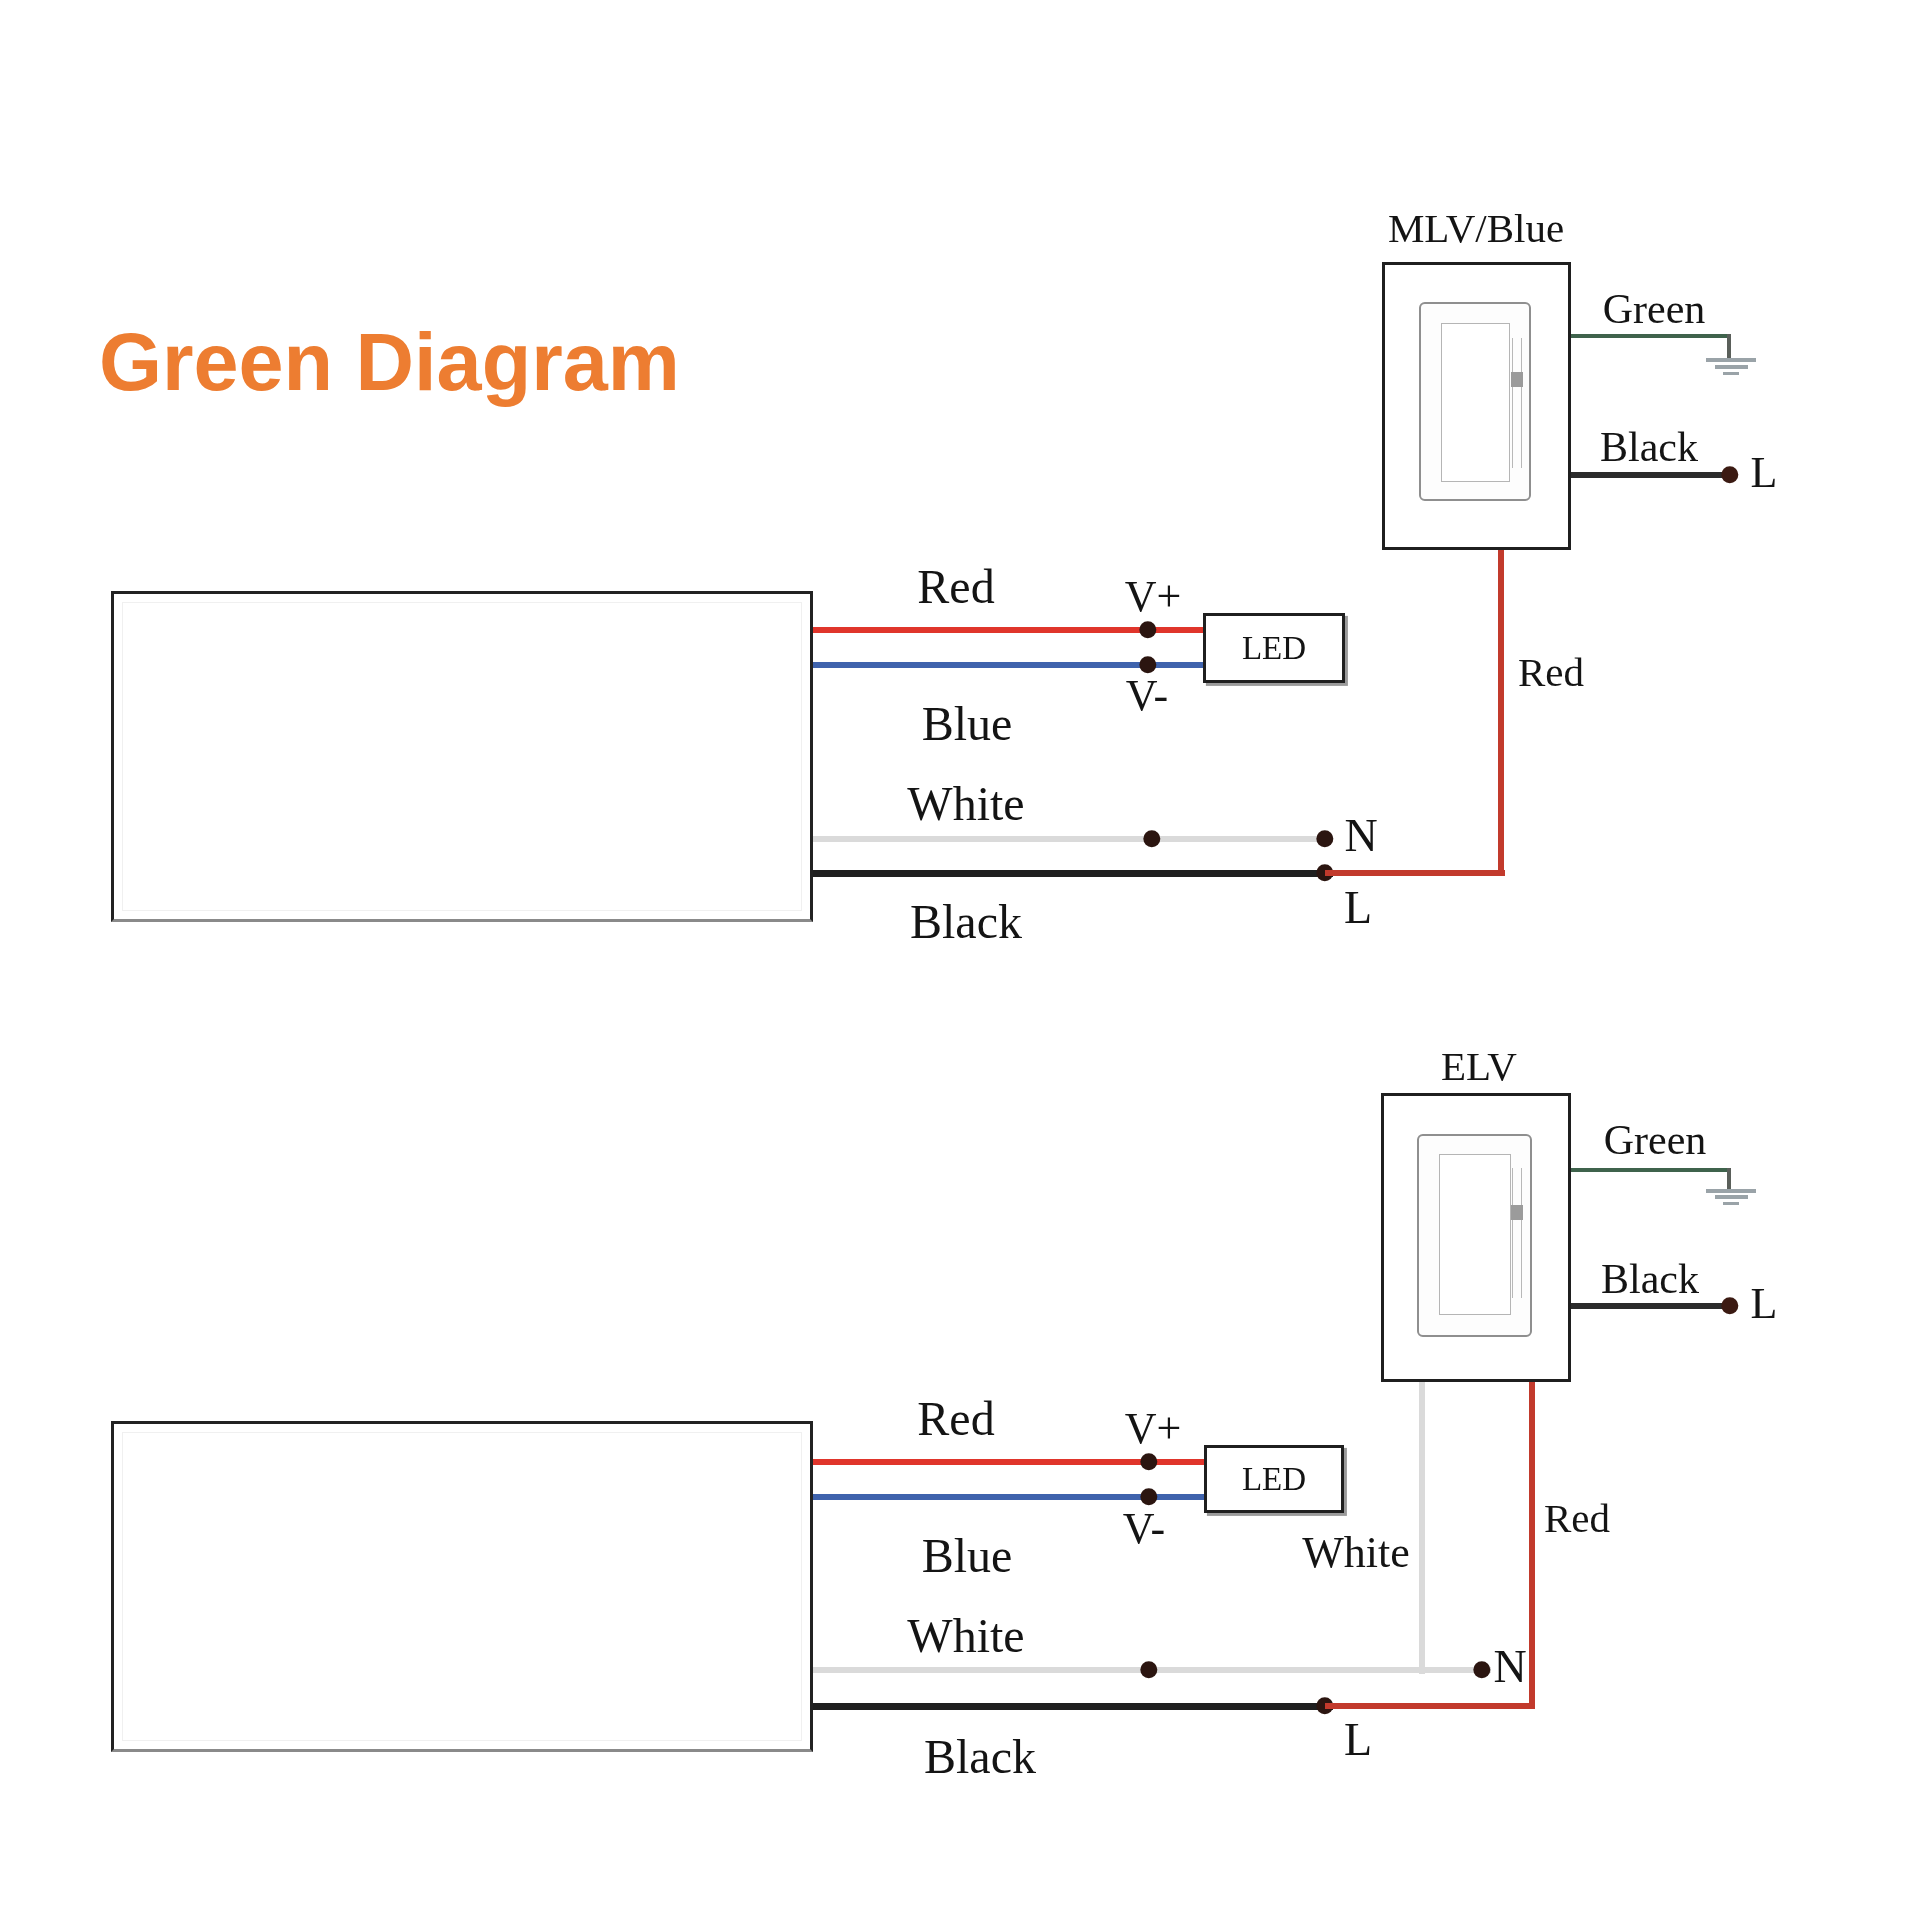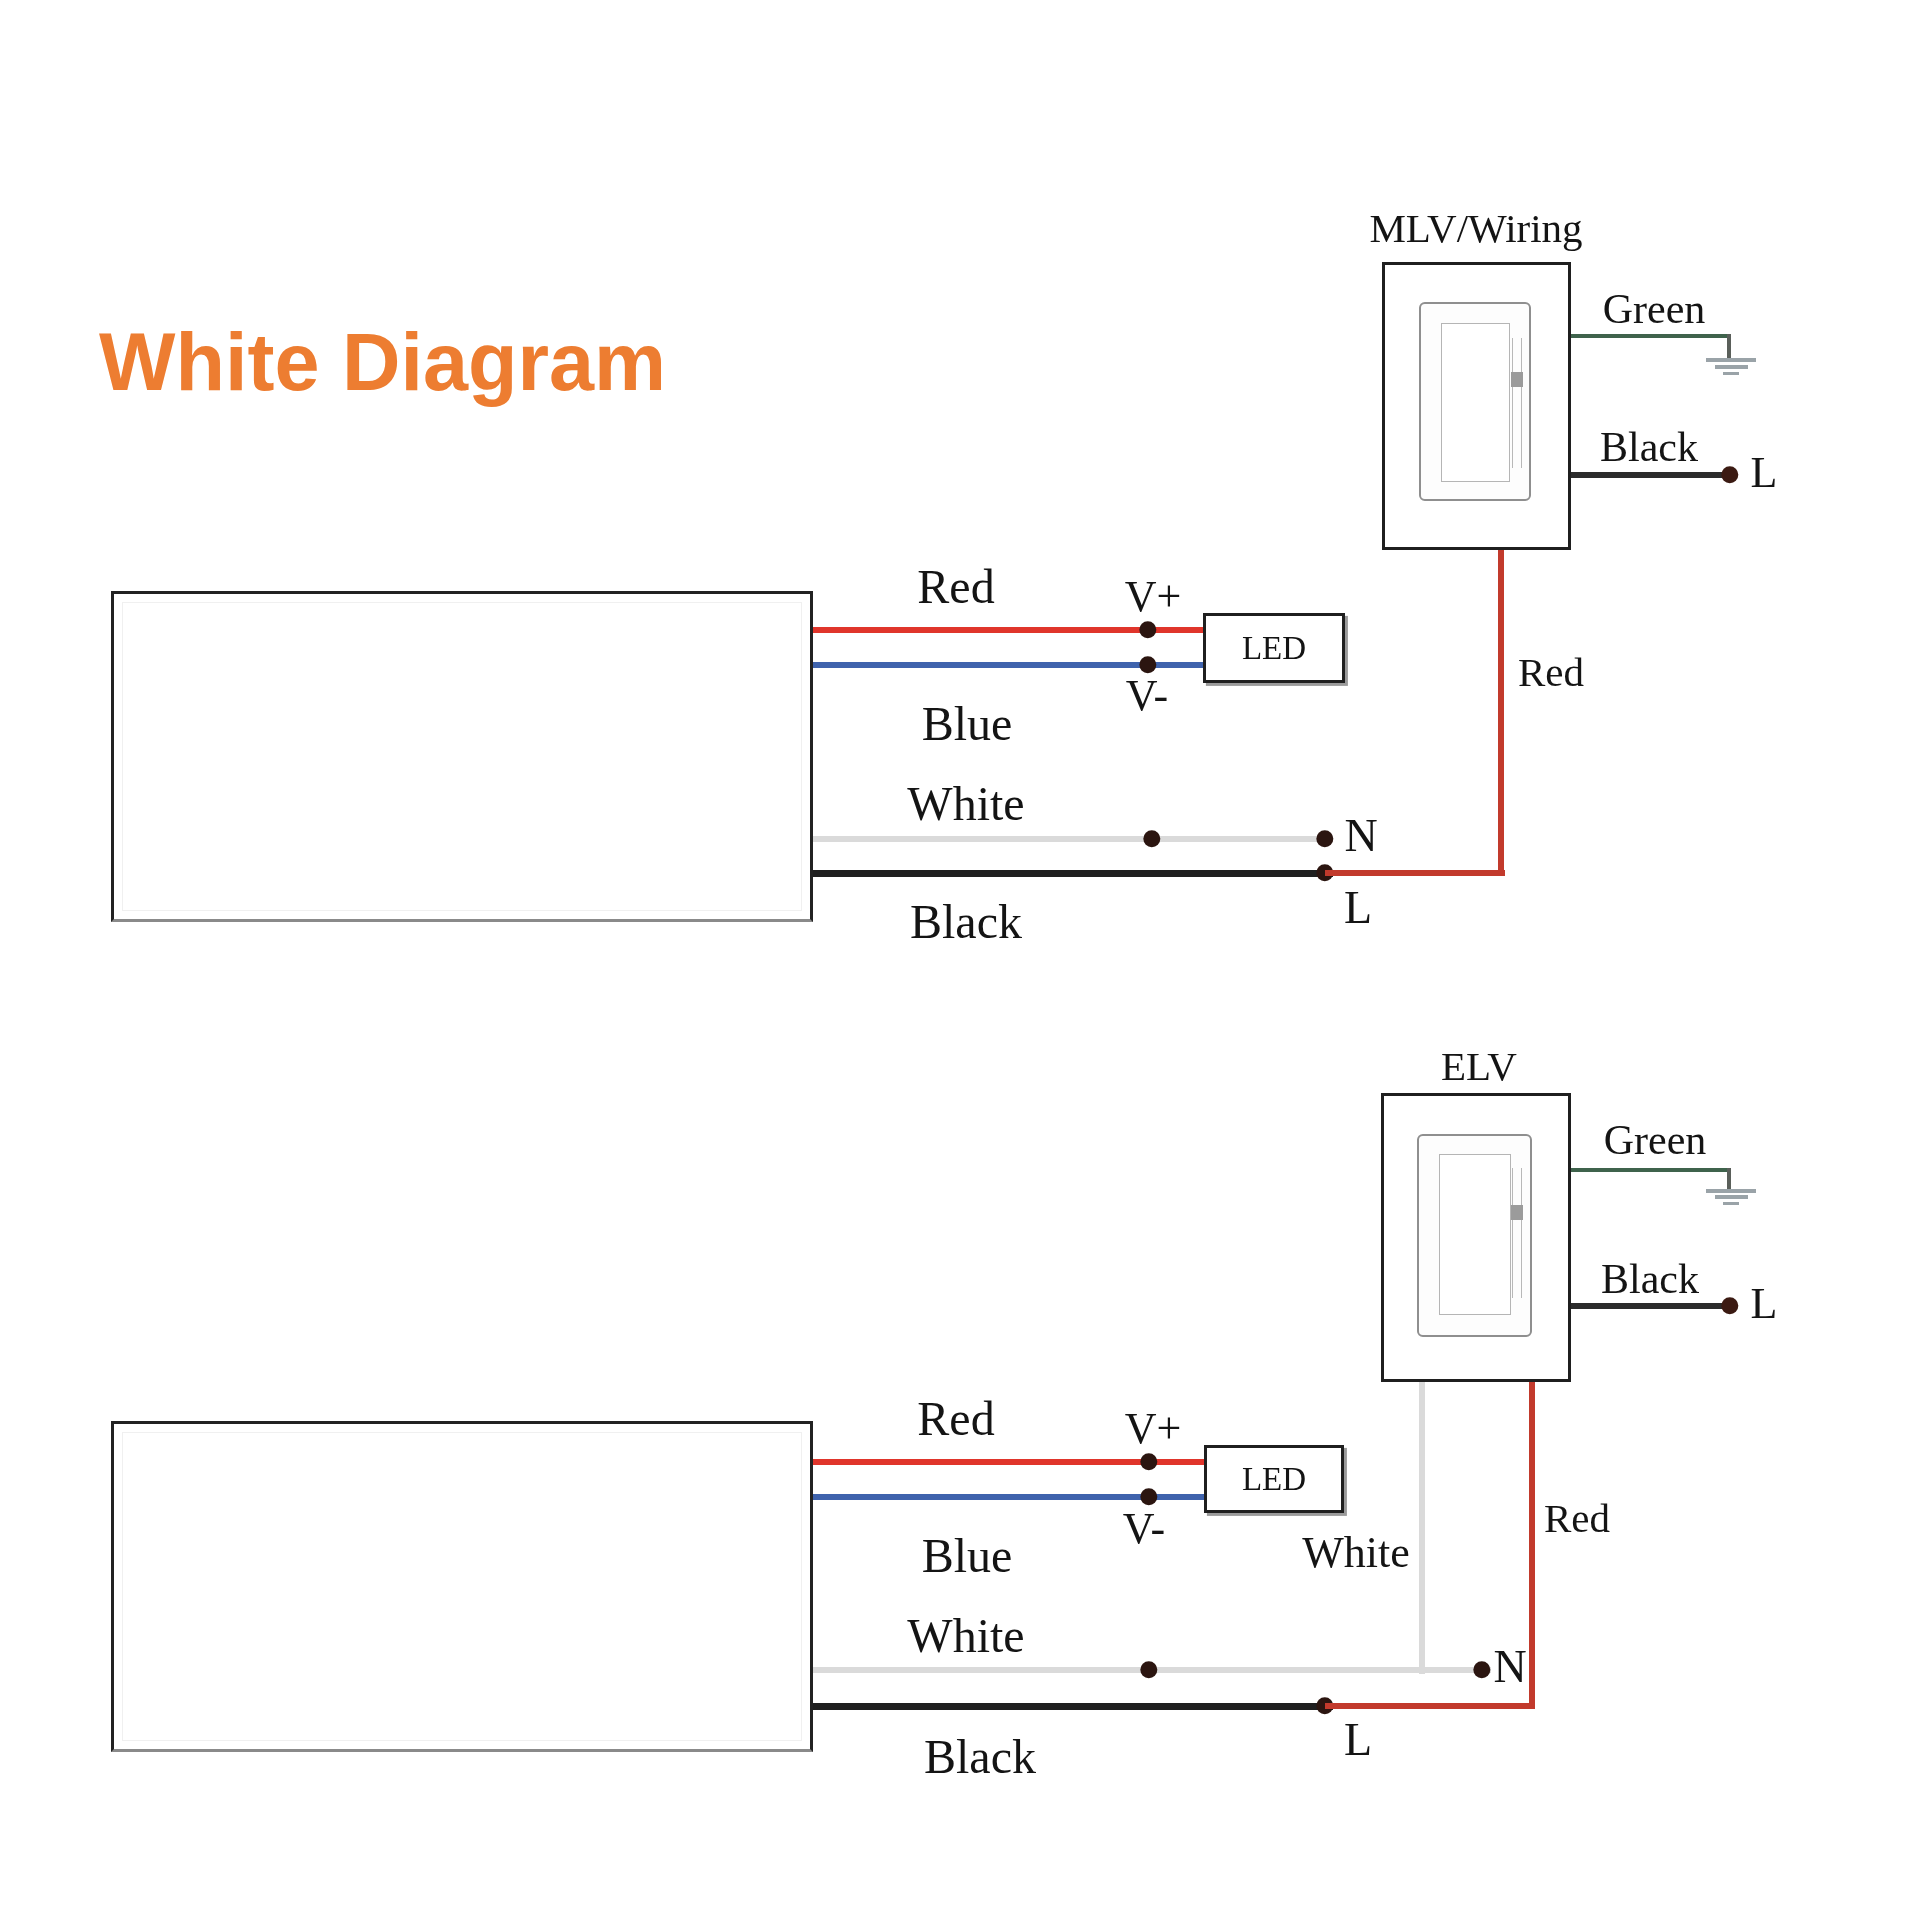--- a/index.html
+++ b/index.html
@@ -26,21 +26,21 @@
   .plate-inner{position:absolute;border:1.9px solid #b5b5b5;box-sizing:border-box;background:#ffffff;}
   .slider-track{position:absolute;border-left:1.9px solid #b8b8b8;border-right:1.9px solid #b8b8b8;box-sizing:border-box;}
   .knob{position:absolute;background:#9b9b9b;}
   .gnd{position:absolute;background:#9aa3a8;}
 </style>
 </head>
 <body>
 
 <div id="canvas">
 
-  <div class="title" style="left:99px;top:322px;color:#ED7D31;">White Diagram</div>
+  <div class="title" style="left:99px;top:322px;color:#ED7D31;">Green Diagram</div>
 
   <div>
 
     <div class="box driver" style="left:111px;top:591px;width:702px;height:331px;">
       <div class="driver-inner"></div>
     </div>
 
     <div class="wire" style="left:813px;top:627px;width:391px;height:5.8px;background:#E0352B;"></div>
 
     <div class="wire" style="left:813px;top:662px;width:391px;height:5.8px;background:#3F63AD;"></div>
@@ -67,21 +67,21 @@
     <div class="dot" style="left:1152px;top:839px;"></div>
     <div class="dot" style="left:1325px;top:839px;"></div>
     <div class="dot" style="left:1325px;top:873px;"></div>
     <div class="lab s48" style="left:1361px;top:836px;">N</div>
     <div class="lab s48" style="left:1358px;top:908px;">L</div>
 
     <div class="wire" style="left:1325px;top:870px;width:180px;height:5.8px;background:#C23A2C;"></div>
     <div class="wire" style="left:1498px;top:549px;width:5.8px;height:326px;background:#C23A2C;"></div>
     <div class="lab s42" style="left:1551px;top:672px;">Red</div>
 
-    <div class="lab s42" style="left:1476px;top:228px;">MLV/Wiring</div>
+    <div class="lab s42" style="left:1476px;top:228px;">MLV/Blue</div>
     <div class="box" style="left:1382px;top:262px;width:189px;height:288px;"></div>
     <div class="plate" style="left:1419px;top:302px;width:112px;height:199px;"></div>
     <div class="plate-inner" style="left:1441px;top:323px;width:69px;height:159px;"></div>
     <div class="slider-track" style="left:1512px;top:338px;width:9.7px;height:130px;"></div>
     <div class="knob" style="left:1511px;top:372px;width:11.6px;height:15.4px;"></div>
 
     <div class="wire" style="left:1571px;top:334px;width:160px;height:3.9px;background:#3F634C;"></div>
     <div class="wire" style="left:1727px;top:334px;width:3.9px;height:26px;background:#5A5F5A;"></div>
     <div>
       <div class="gnd" style="left:1706px;top:358px;width:50px;height:3.9px;"></div>

